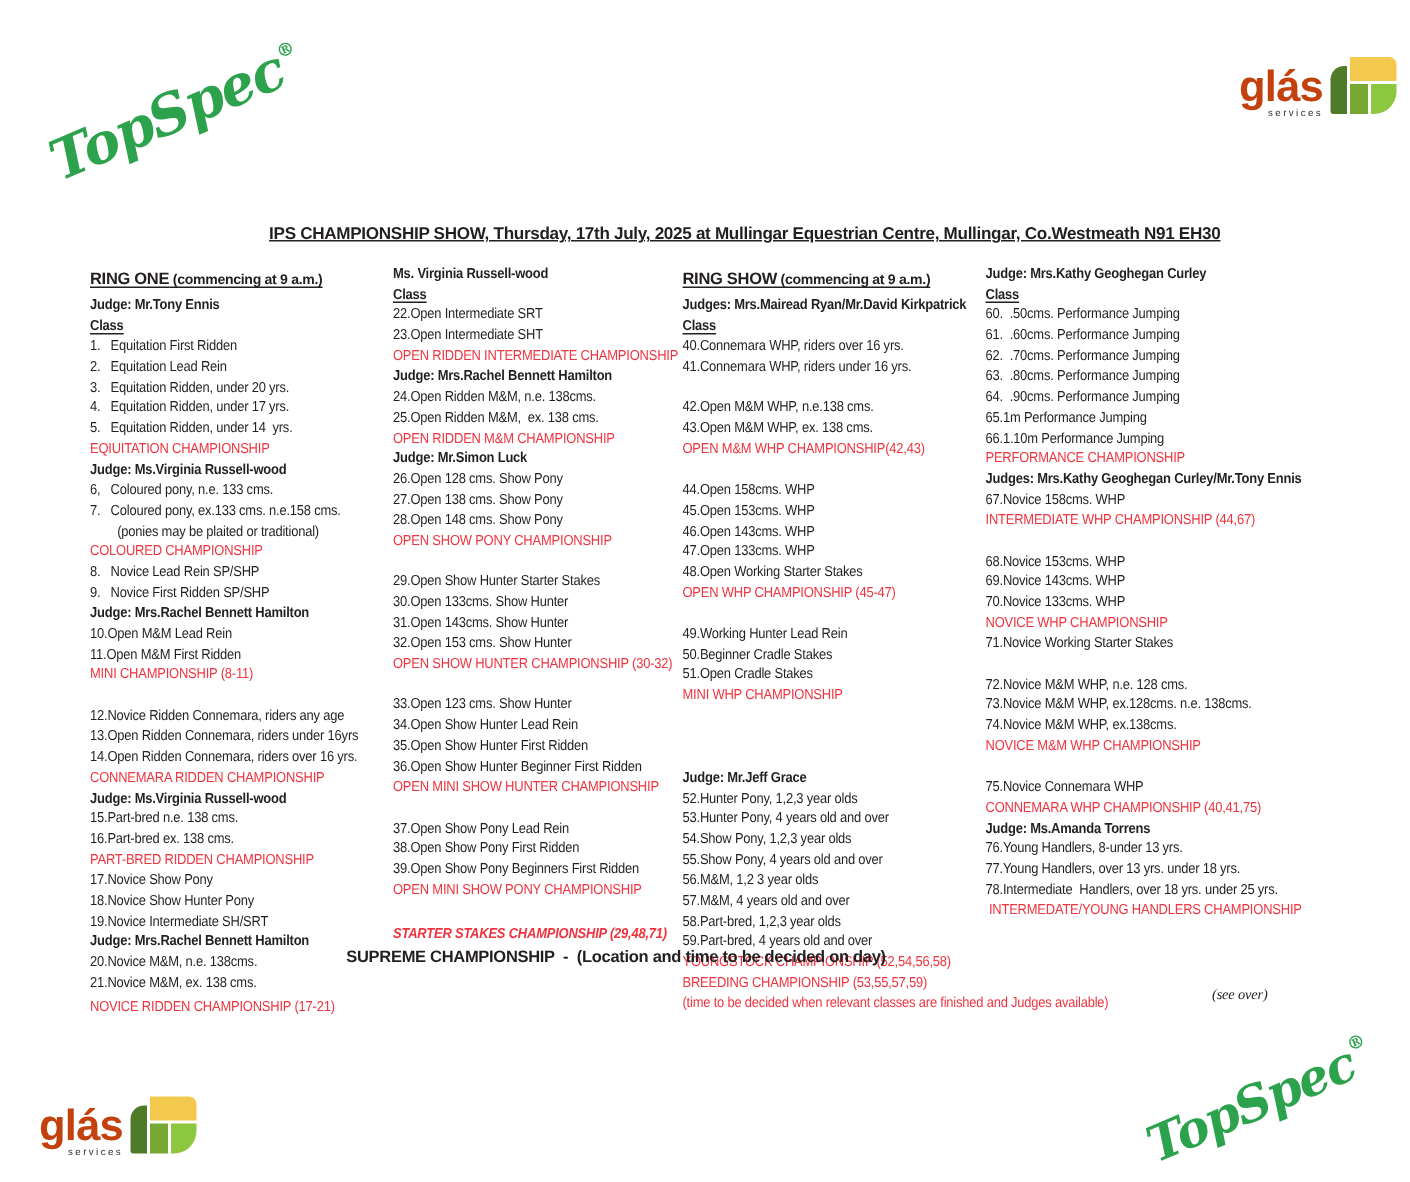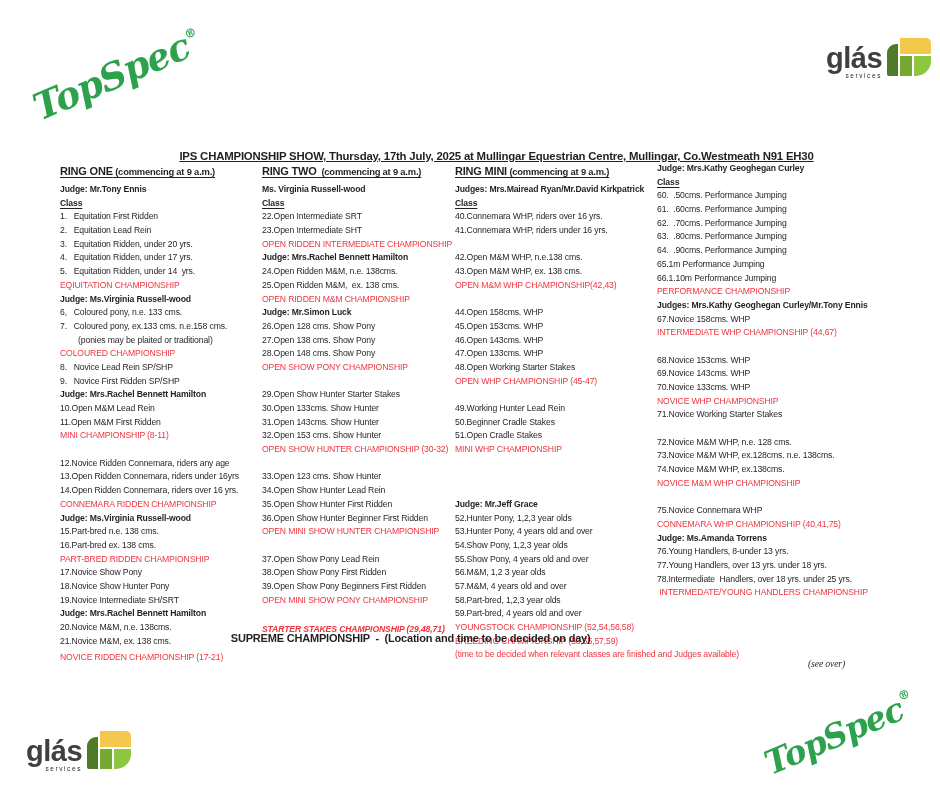--- a/index.html
+++ b/index.html
@@ -13,21 +13,21 @@
     position:relative;background:#ffffff;color:var(--ink);
     font-family:"Liberation Sans",sans-serif;overflow:hidden;
   }
   
   .title{
     position:absolute;top:150px;left:0;width:940px;padding-left:53px;
     text-align:center;font-weight:700;font-size:11.4px;letter-spacing:-.2px;
     text-decoration:underline;white-space:pre;
   }
   
-  .col{position:absolute;top:161px;width:200px;}
+  .col{position:absolute;top:176px;width:200px;}
   .c1{left:60px}.c2{left:262px}.c3{left:455px}.c4{left:657px}
   .ringhead{height:21px;white-space:pre;text-decoration:underline;text-underline-offset:2px;}
   .rname{font-weight:700;font-size:11px;letter-spacing:-.2px;}
   .rcomm{font-weight:700;font-size:9.4px;letter-spacing:-.2px;}
   .lines{width:230px;}
   .ln{
     height:13.7px;line-height:13.5px;font-size:9.6px;letter-spacing:-.15px;
     white-space:pre;transform:scaleX(.9);transform-origin:0 50%;
   }
   .ln.judge{font-weight:700;}
@@ -52,21 +52,21 @@
   .topspec.tl .rot{font-size:37px;margin:34px 0 0 4px;}
   .topspec.br{left:756px;top:682px;}
   .topspec.br .rot{font-size:33px;margin:32px 0 0 4px;}
   .topspec .reg{font-size:12px;font-style:normal;vertical-align:18px;letter-spacing:0;margin-left:1px;}
   
   .glas{position:absolute;display:flex;align-items:flex-start;}
   .glas.tr{left:826px;top:38px;}
   .glas.bl{left:26px;top:731px;}
   .glas-txtwrap{margin-top:7px;}
   .glas-text{
-    display:block;font-weight:700;font-size:29px;line-height:26px;color:#404040;letter-spacing:-.5px;
+    display:block;font-weight:700;font-size:29px;line-height:26px;color:#c2410c;letter-spacing:-.5px;
   }
   .glas-sub{display:block;font-size:6.5px;letter-spacing:1.6px;color:#2b2b2b;text-align:right;margin-top:1px;}
   .leaf{position:relative;width:44px;height:38px;margin-left:5px;}
   .leaf i{position:absolute;display:block;}
   .leaf .ly{left:13px;top:0;width:31px;height:16px;background:var(--leaf-yellow);border-radius:0 5px 0 0;}
   .leaf .ld{left:0;top:6px;width:11px;height:32px;background:var(--leaf-dark);border-radius:9px 0 0 2px;}
   .leaf .lm{left:13px;top:18px;width:12px;height:20px;background:var(--leaf-mid);}
   .leaf .ll{left:27px;top:18px;width:17px;height:20px;background:var(--leaf-light);border-radius:0 0 15px 0;}
 </style>
 </head>
@@ -126,21 +126,20 @@
       <div class="ln i">18.Novice Show Hunter Pony</div>
       <div class="ln i">19.Novice Intermediate SH/SRT</div>
       <div class="ln judge">Judge: Mrs.Rachel Bennett Hamilton</div>
       <div class="ln i">20.Novice M&amp;M, n.e. 138cms.</div>
       <div class="ln i">21.Novice M&amp;M, ex. 138 cms.</div>
       <div class="ln r" style="margin-top: 3px;">NOVICE RIDDEN CHAMPIONSHIP (17-21)</div>
     </div>
 </div>
 
 <div class="col c2">
-  <div class="ringhead"><span class="rname">RING TWO</span><span class="rcomm">  (commencing at 9 a.m.)</span></div>
   <div class="lines">
       <div class="ln judge">Ms. Virginia Russell-wood</div>
       <div class="ln cls">Class</div>
       <div class="ln i">22.Open Intermediate SRT</div>
       <div class="ln i">23.Open Intermediate SHT</div>
       <div class="ln r">OPEN RIDDEN INTERMEDIATE CHAMPIONSHIP</div>
       <div class="ln judge">Judge: Mrs.Rachel Bennett Hamilton</div>
       <div class="ln i">24.Open Ridden M&amp;M, n.e. 138cms.</div>
       <div class="ln i">25.Open Ridden M&amp;M,  ex. 138 cms.</div>
       <div class="ln r">OPEN RIDDEN M&amp;M CHAMPIONSHIP</div>
@@ -165,21 +164,21 @@
       <div class="ln i">37.Open Show Pony Lead Rein</div>
       <div class="ln i">38.Open Show Pony First Ridden</div>
       <div class="ln i">39.Open Show Pony Beginners First Ridden</div>
       <div class="ln r">OPEN MINI SHOW PONY CHAMPIONSHIP</div>
       <div class="ln sp">&nbsp;</div>
       <div class="ln ri" style="margin-top: 2px;">STARTER STAKES CHAMPIONSHIP (29,48,71)</div>
     </div>
 </div>
 
 <div class="col c3">
-  <div class="ringhead"><span class="rname">RING MINI</span><span class="rcomm"> (commencing at 9 a.m.)</span></div>
+  <div class="ringhead"><span class="rname">RING SHOW</span><span class="rcomm"> (commencing at 9 a.m.)</span></div>
   <div class="lines">
       <div class="ln judge">Judges: Mrs.Mairead Ryan/Mr.David Kirkpatrick</div>
       <div class="ln cls">Class</div>
       <div class="ln i">40.Connemara WHP, riders over 16 yrs.</div>
       <div class="ln i">41.Connemara WHP, riders under 16 yrs.</div>
       <div class="ln sp">&nbsp;</div>
       <div class="ln i">42.Open M&amp;M WHP, n.e.138 cms.</div>
       <div class="ln i">43.Open M&amp;M WHP, ex. 138 cms.</div>
       <div class="ln r">OPEN M&amp;M WHP CHAMPIONSHIP(42,43)</div>
       <div class="ln sp">&nbsp;</div>

